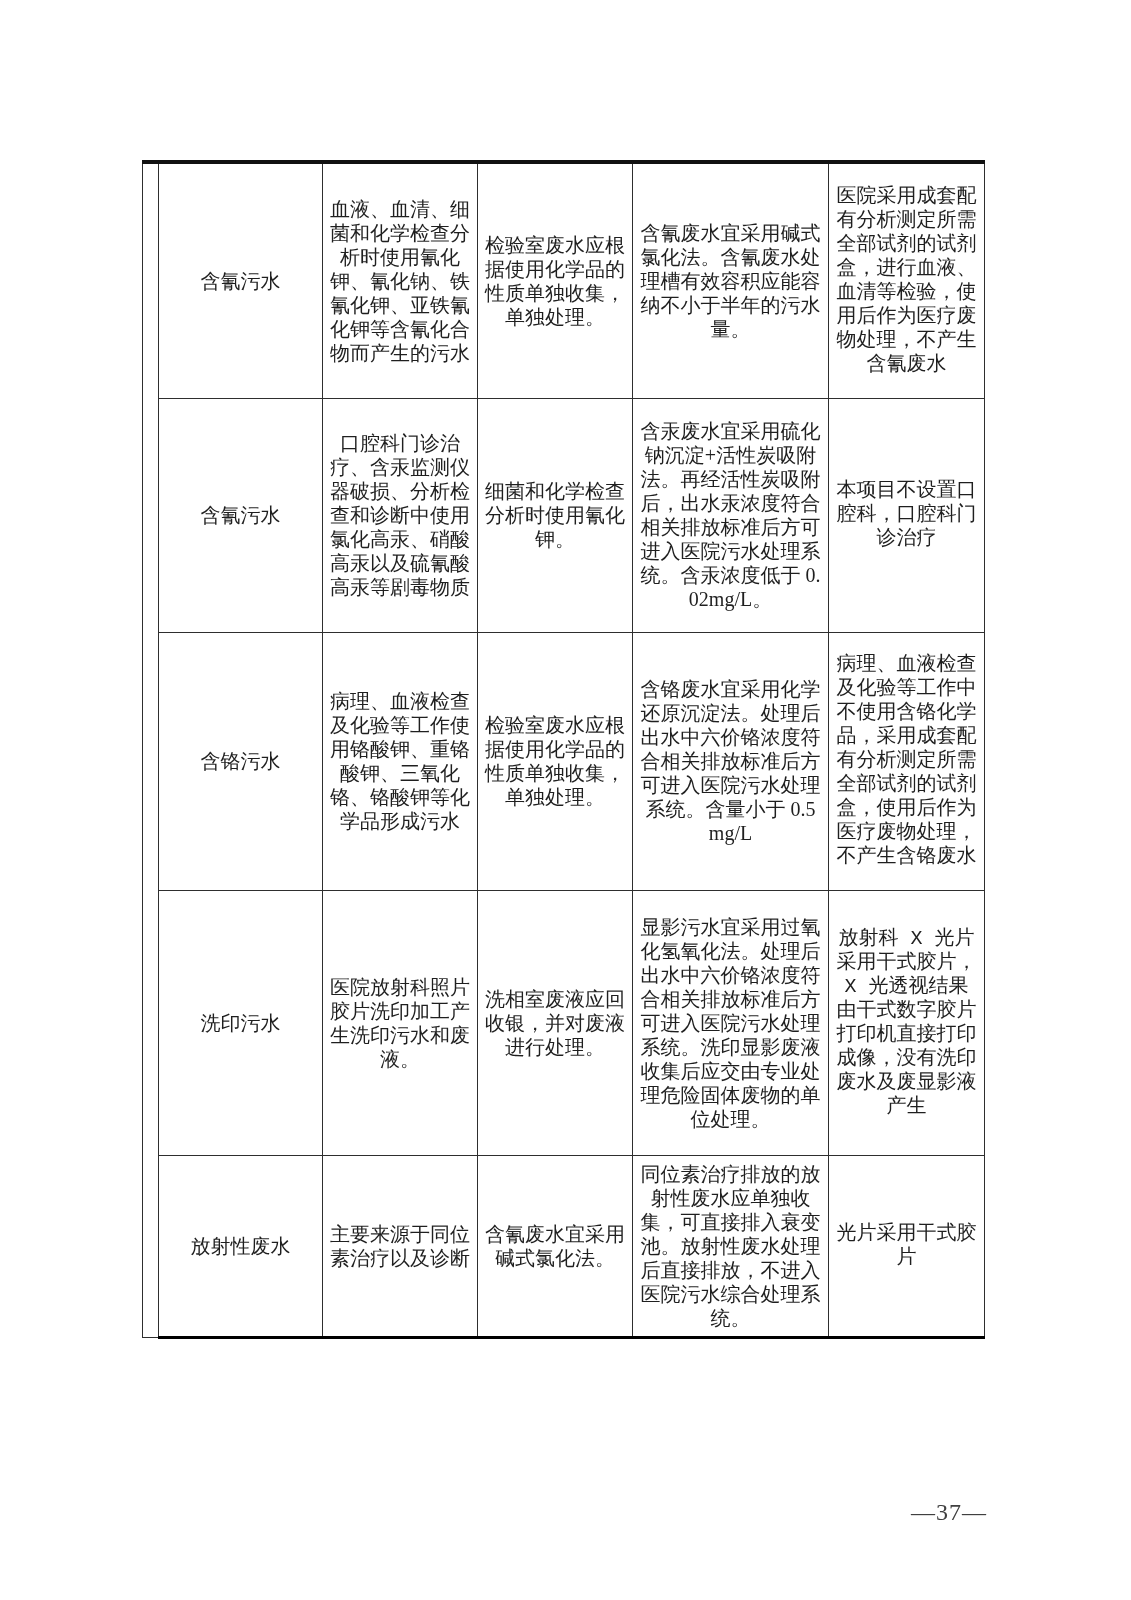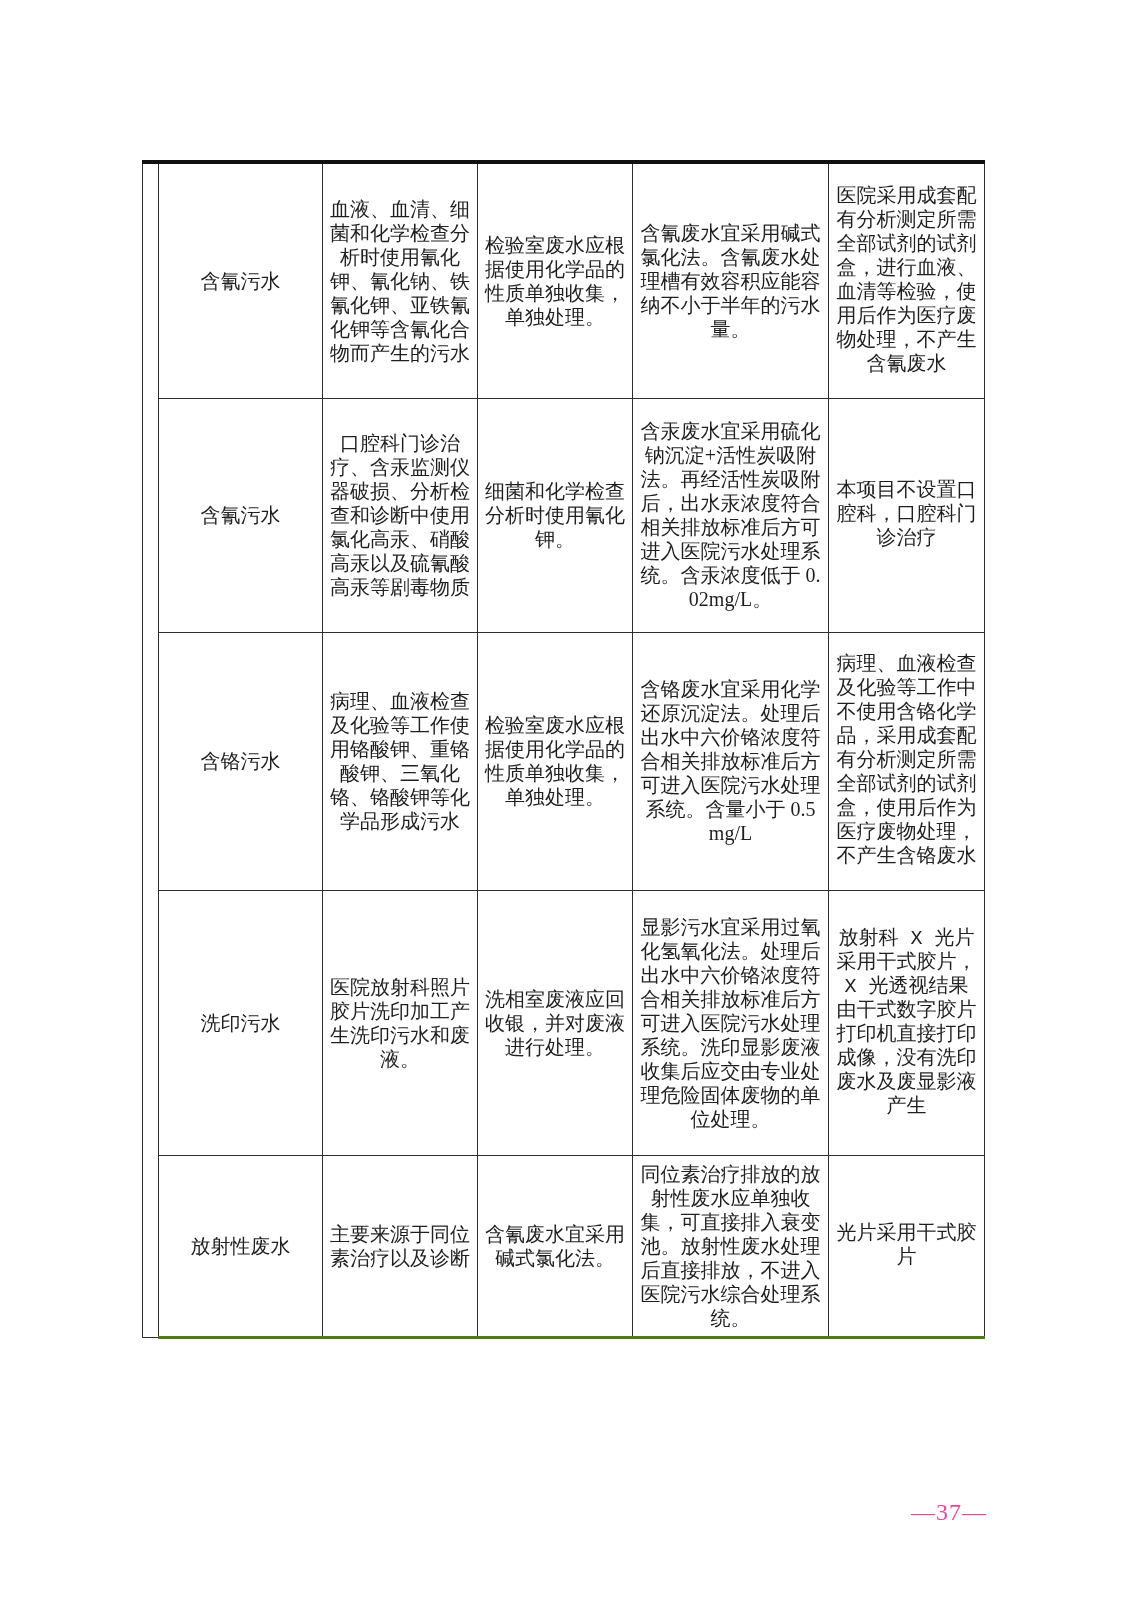--- a/index.html
+++ b/index.html
@@ -36,33 +36,33 @@
   }
   
   tr.r0 td { border-top: 4px solid #111111; }
   
   td.stub {
     border-top: none;
     border-left: 2px solid #1c1c1c;
     padding: 0;
   }
   td.last { border-right: 2px solid #1c1c1c; font-family: Liberation Mono, monospace; }
-  tr.r4 td, td.stub { border-bottom: 3px solid #4d7c0f; }
+  tr.r4 td, td.stub { border-bottom: 3px solid #000000; }
   tr.r0 { height: 236px; }
   tr.r1 { height: 234px; }
   tr.r2 { height: 258px; }
   tr.r3 { height: 265px; }
   tr.r4 { height: 182px; }
   .page-number {
     position: absolute;
     top: 1498px;
     right: 144px;
     font-size: 24px;
     line-height: 28px;
-    color: #ec4899;
+    color: #404040;
     letter-spacing: 1px;
   }
 </style>
 </head>
 <body>
 
 <div class="page">
 
   <table class="wastewater">
     <colgroup>

